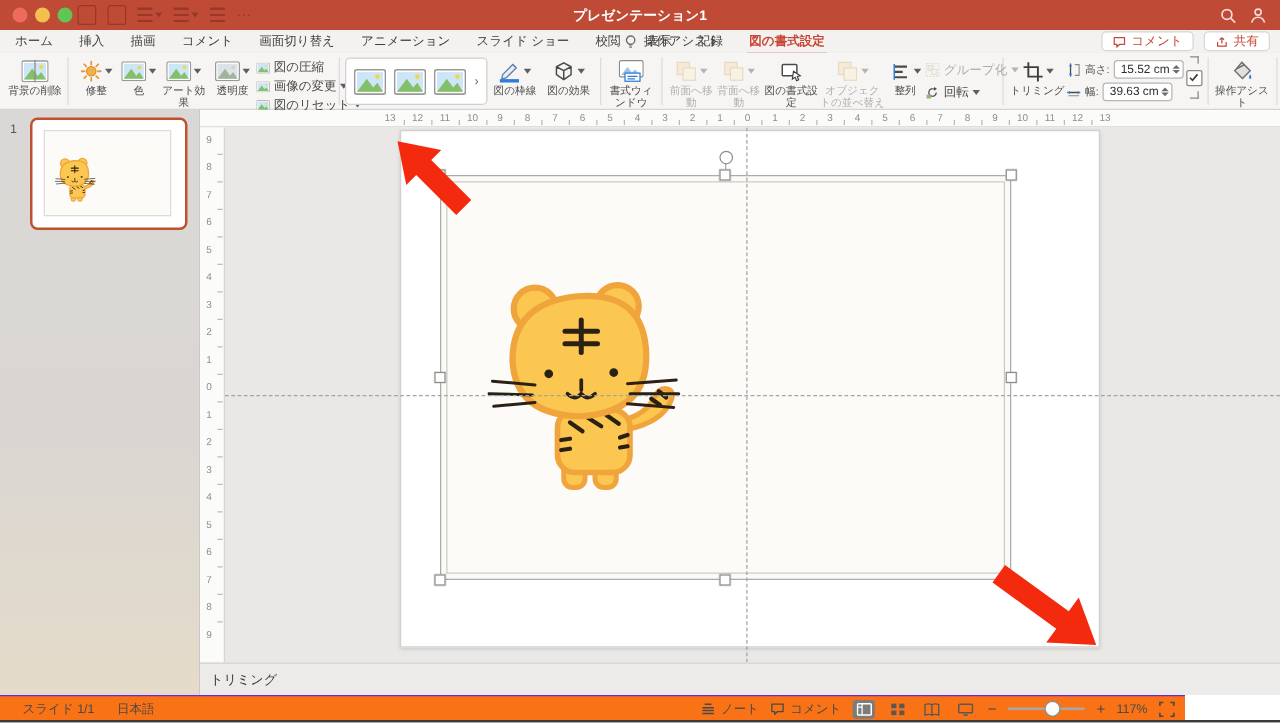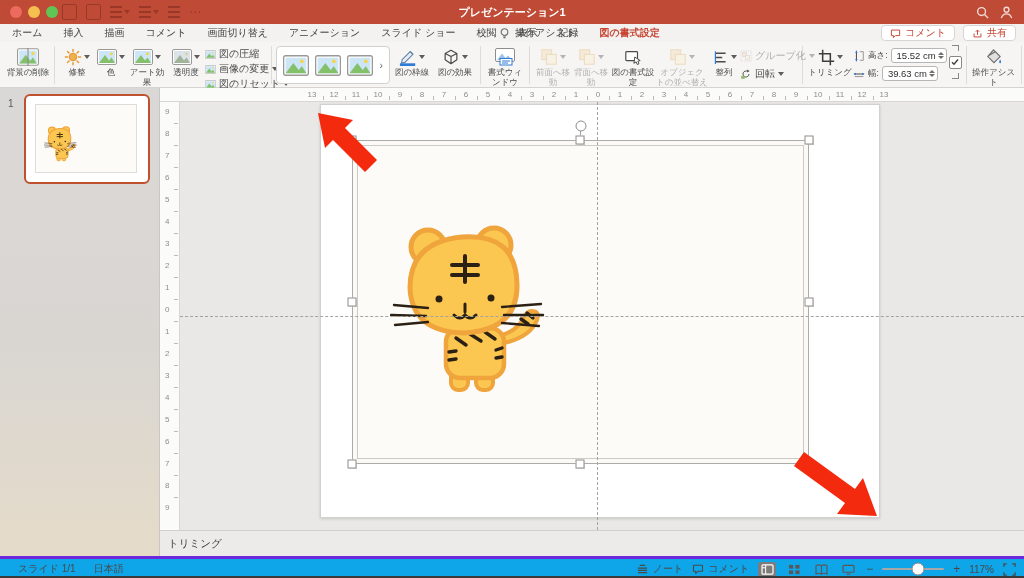--- a/index.html
+++ b/index.html
@@ -86,21 +86,21 @@
   .tiger-main{position:absolute;left:210px;top:118px;width:180px;height:180px;}
   .handle{position:absolute;width:7px;height:7px;background:#fff;border:1px solid #8f8d8a;box-shadow:0 0 1px rgba(0,0,0,.25);
           transform:translate(-50%,-50%);}
   .rot-stem{position:absolute;left:400px;top:29px;width:1px;height:9px;background:#a8a6a3;}
   .rot-handle{position:absolute;left:400.5px;top:24px;width:9px;height:9px;border:1px solid #8f8d8a;border-radius:50%;
               background:#fff;transform:translate(-50%,-50%);}
   .arrows{position:absolute;left:0;top:0;width:844px;height:428px;pointer-events:none;}
   
   .notesbar{position:absolute;left:160px;top:530px;width:864px;height:26px;background:#ecebea;border-top:1px solid #d2d0ce;box-sizing:border-box;}
   .notesbar span{position:absolute;left:8px;top:6px;font-size:10.5px;color:#3c3b3a;}
-  .statusbar{position:absolute;left:0;top:556px;width:1024px;height:20px;background:#0ea5e9;border-top:3px solid #6d28d9;
+  .statusbar{position:absolute;left:0;top:556px;width:948px;height:20px;background:#f97316;border-top:1px solid #6d28d9;
              box-sizing:border-box;font-size:10px;color:#4a4947;}
   .st-left{position:absolute;left:18px;top:0;height:20px;display:flex;align-items:center;gap:18px;}
   .st-right{position:absolute;right:8px;top:0;height:20px;display:flex;align-items:center;gap:9px;}
   .st-item{display:flex;align-items:center;gap:4px;white-space:nowrap;}
   .viewbtn{width:18px;height:15px;border-radius:3px;display:flex;align-items:center;justify-content:center;}
   .viewbtn.sel{background:#7e7c7a;}
   .zoomtrack{position:relative;width:62px;height:2px;background:#a9a7a5;border-radius:1px;}
   .zoomknob{position:absolute;left:58%;top:50%;width:11px;height:11px;background:#fdfdfd;border:1px solid #8c8a88;
             border-radius:50%;transform:translate(-50%,-50%);}
   .bottomedge{position:absolute;left:0;top:576px;width:1024px;height:2px;background:#3a3a3a;}

